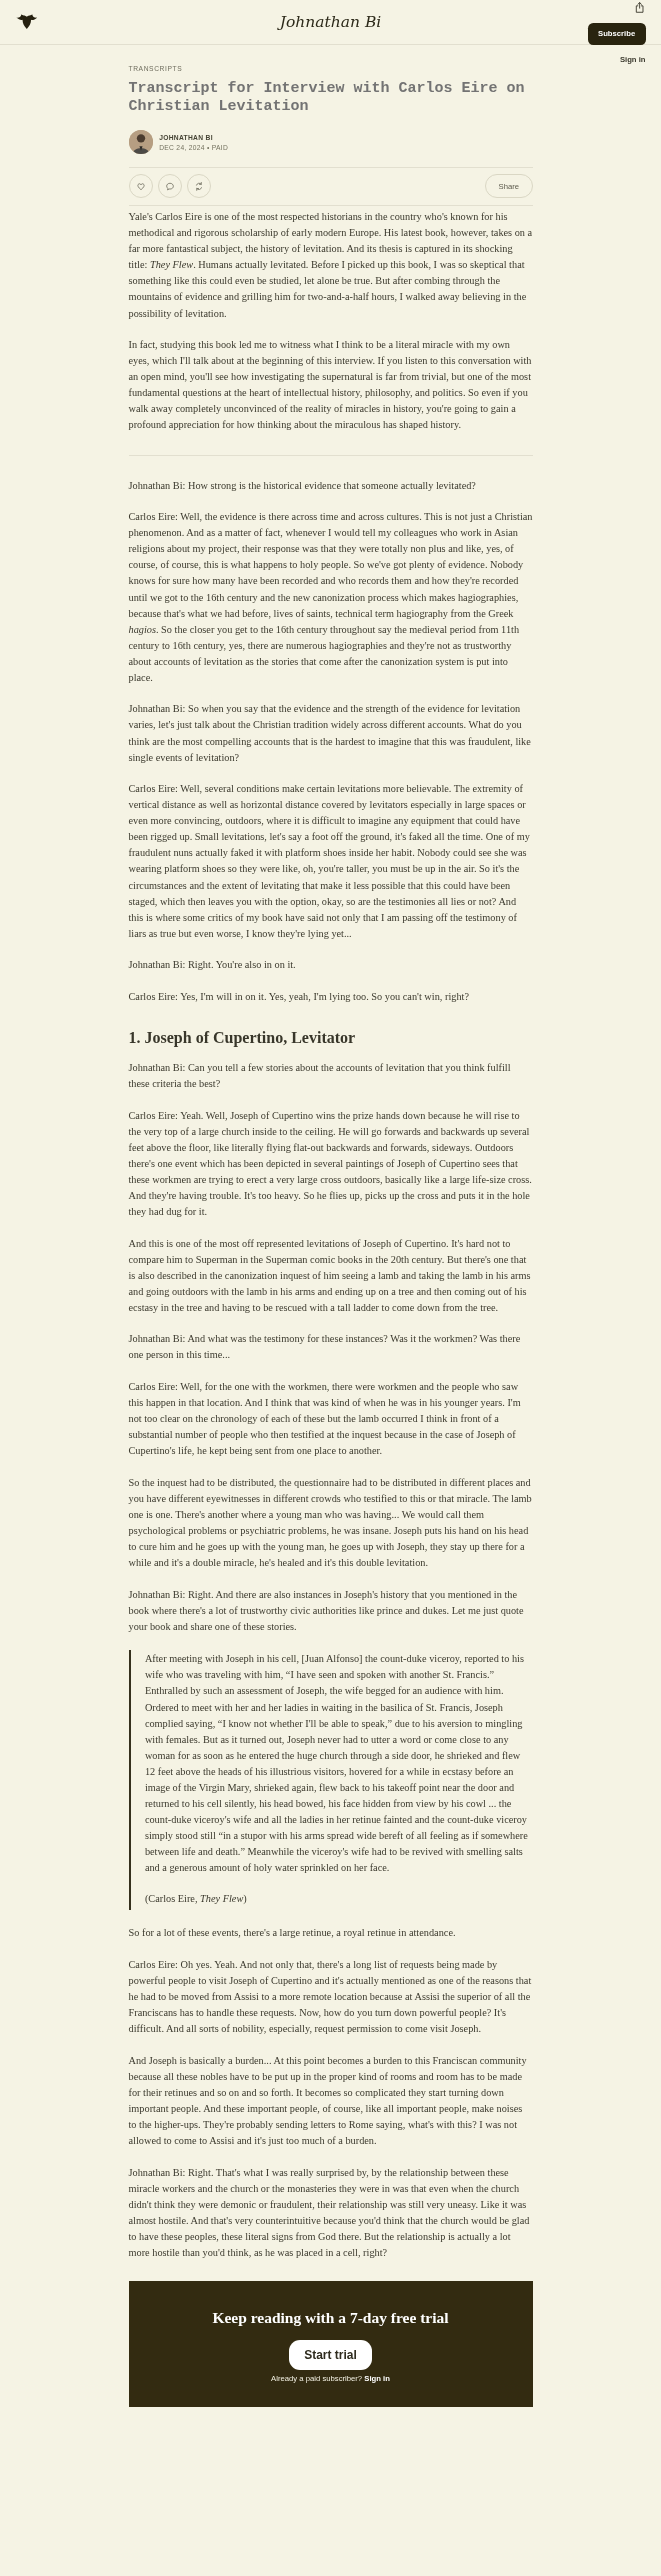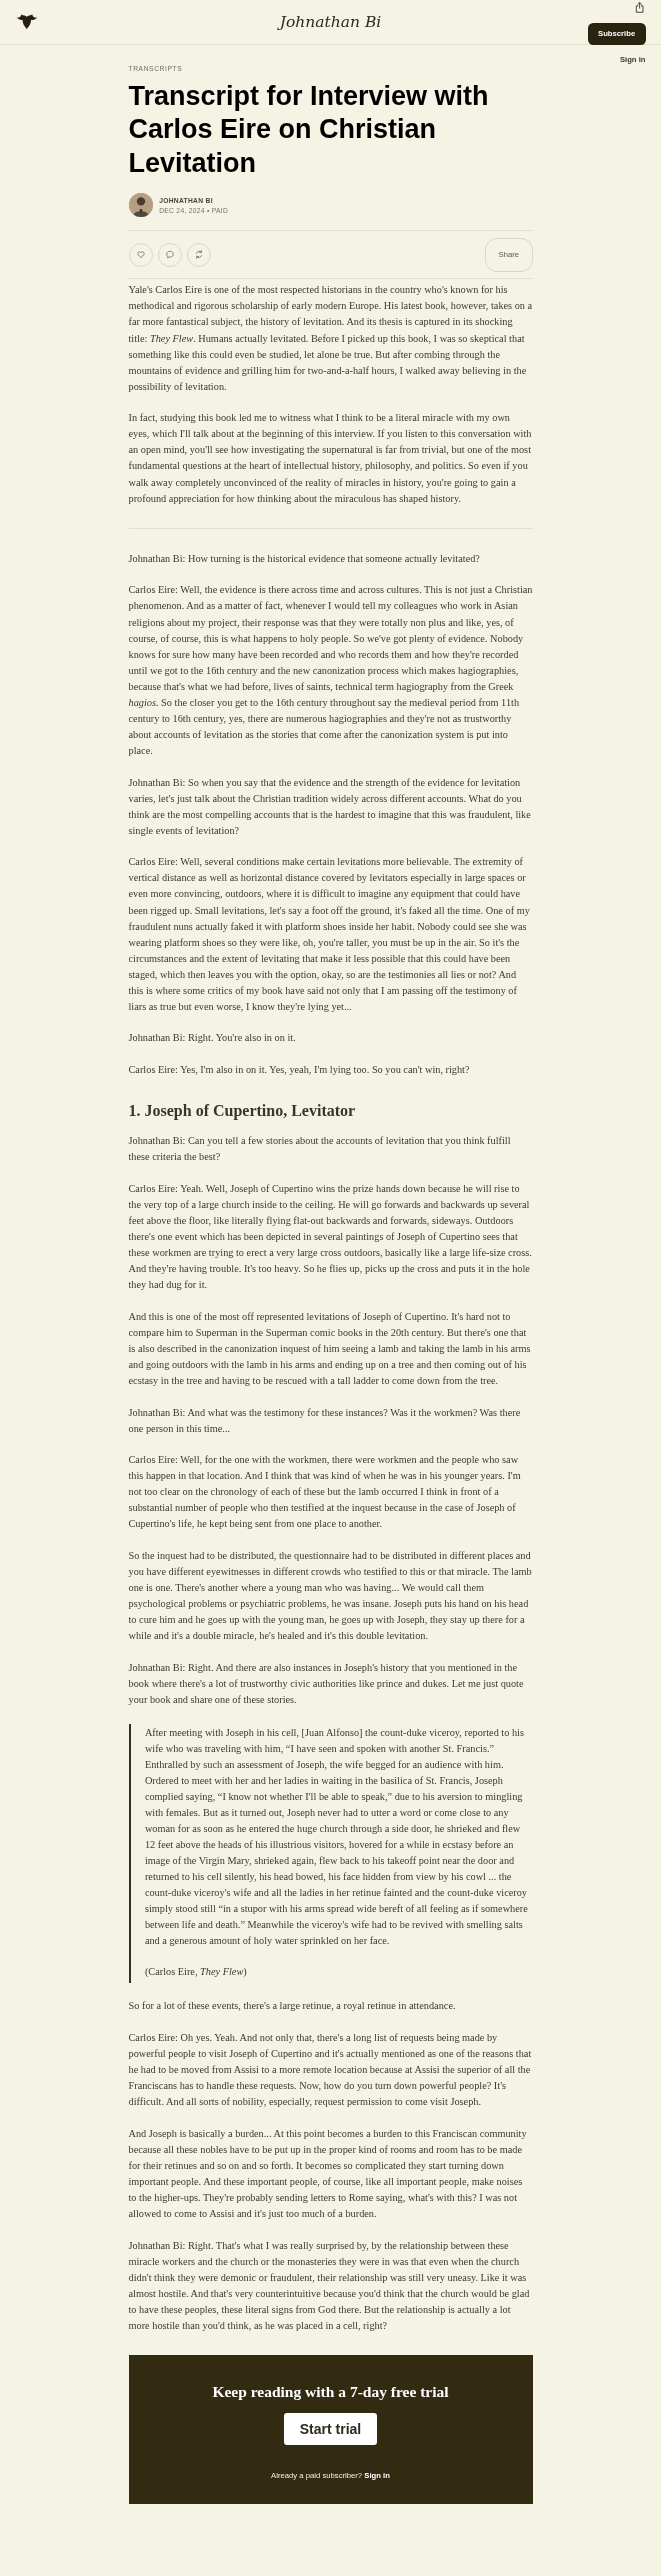--- a/index.html
+++ b/index.html
@@ -44,23 +44,23 @@
   
   .container { width: 404px; margin: 0 auto; }
 
   
   .post-header { padding-top: 18.5px; }
   .eyebrow {
     font-size: 6.7px; letter-spacing: 0.6px; color: #6f6d5e;
     text-decoration: none; cursor: pointer; display: inline-block;
   }
   .post-title {
-    font-family: Liberation Sans, sans-serif;
-    font-size: 27px; line-height: 1.24; font-weight: 700;
-    color: #000000; margin: 7.2px 0 13.4px;
+    font-family: Liberation Mono, monospace;
+    font-size: 15px; line-height: 1.24; font-weight: 700;
+    color: #737373; margin: 7.2px 0 13.4px;
   }
   .byline { display: flex; align-items: center; gap: 6.7px; margin-bottom: 12.4px; }
   .avatar {
     width: 24px; height: 24px; border-radius: 50%;
     overflow: hidden; flex: 0 0 24px; cursor: pointer; background: #c0ab8f;
   }
   .byline-name { font-size: 6.7px; font-weight: 700; letter-spacing: 0.3px; color: #454334; cursor: pointer; }
   .byline-meta { font-size: 6.7px; letter-spacing: 0.3px; color: #74725f; margin-top: 2.6px; }
 
   .rule { border: none; border-top: 0.5px solid #e2dfcf; margin: 0; }
@@ -68,21 +68,21 @@
   
   .action-bar { display: flex; align-items: center; gap: 5.2px; padding: 6.7px 0; }
   .icon-circle {
     width: 24px; height: 24px; border-radius: 50%;
     border: 0.5px solid #dad7c4; background: transparent;
     display: flex; align-items: center; justify-content: center; cursor: pointer;
   }
   .icon-circle svg { width: 10.8px; height: 10.8px; }
   .share-pill {
     margin-left: auto;
-    height: 34px; padding: 0 12.4px; border-radius: 12px;
+    height: 24px; padding: 0 12.4px; border-radius: 12px;
     border: 0.5px solid #dad7c4; background: transparent;
     font-family: "Liberation Sans", sans-serif;
     font-size: 7.7px; color: #5c5a4c;
     display: flex; align-items: center; cursor: pointer;
   }
 
   
   .article {
     font-family: "Liberation Serif", serif;
     font-size: 10.3px; line-height: 1.56; color: #3c3a2e;
@@ -116,23 +116,23 @@
     font-size: 15.5px; font-weight: 700; margin: 0 0 12.4px; color: #ffffff;
   }
   .paywall-sub {
     font-size: 8.8px; line-height: 1.55; color: #f3f1e3;
     max-width: 309px; margin: 0 auto 15.5px;
   }
   .paywall-sub .pub { font-weight: 700; font-style: italic; }
   .start-trial {
     background: #ffffff; color: #2e2b1e; border: none;
     font-family: "Liberation Sans", sans-serif;
-    font-size: 14px; font-weight: 700;
-    padding: 8.2px 15.5px; border-radius: 3px; cursor: pointer;
-    margin-bottom: 26px;
+    font-size: 12px; font-weight: 700;
+    padding: 8.2px 15.5px; border-radius: 11px; cursor: pointer;
+    margin-bottom: 4px;
   }
   .already { font-size: 7.7px; color: #f3f1e3; margin: 0; text-align: center; }
   .already a { color: #ffffff; font-weight: 700; text-decoration: none; cursor: pointer; }
 
   
   .prev-nav { padding: 18.5px 0 23px; }
 </style>
 </head>
 <body>
 
@@ -203,26 +203,26 @@
     </button>
     <button class="share-pill">Share</button>
   </div>
 
   <hr class="rule">
 
   <article class="article">
       <p><span>Yale's Carlos Eire is one of the most respected historians in the country who's known for his methodical and rigorous scholarship of early modern Europe. His latest book, however, takes on a far more fantastical subject, the history of levitation. And its thesis is captured in its shocking title: </span><em>They Flew</em><span>. Humans actually levitated. Before I picked up this book, I was so skeptical that something like this could even be studied, let alone be true. But after combing through the mountains of evidence and grilling him for two-and-a-half hours, I walked away believing in the possibility of levitation.</span></p>
       <p><span>In fact, studying this book led me to witness what I think to be a literal miracle with my own eyes, which I'll talk about at the beginning of this interview. If you listen to this conversation with an open mind, you'll see how investigating the supernatural is far from trivial, but one of the most fundamental questions at the heart of intellectual history, philosophy, and politics. So even if you walk away completely unconvinced of the reality of miracles in history, you're going to gain a profound appreciation for how thinking about the miraculous has shaped history.</span></p>
       <hr>
-      <p><strong>Johnathan Bi:</strong><span> How turning is the historical evidence that someone actually levitated?</span></p>
+      <p><strong>Johnathan Bi:</strong><span> How strong is the historical evidence that someone actually levitated?</span></p>
       <p><strong>Carlos Eire:</strong><span> Well, the evidence is there across time and across cultures. This is not just a Christian phenomenon. And as a matter of fact, whenever I would tell my colleagues who work in Asian religions about my project, their response was that they were totally non plus and like, yes, of course, of course, this is what happens to holy people. So we've got plenty of evidence. Nobody knows for sure how many have been recorded and who records them and how they're recorded until we got to the 16th century and the new canonization process which makes hagiographies, because that's what we had before, lives of saints, technical term hagiography from the Greek </span><em>hagios</em><span>. So the closer you get to the 16th century throughout say the medieval period from 11th century to 16th century, yes, there are numerous hagiographies and they're not as trustworthy about accounts of levitation as the stories that come after the canonization system is put into place.</span></p>
       <p><strong>Johnathan Bi:</strong><span> So when you say that the evidence and the strength of the evidence for levitation varies, let's just talk about the Christian tradition widely across different accounts. What do you think are the most compelling accounts that is the hardest to imagine that this was fraudulent, like single events of levitation?</span></p>
       <p><strong>Carlos Eire:</strong><span> Well, several conditions make certain levitations more believable. The extremity of vertical distance as well as horizontal distance covered by levitators especially in large spaces or even more convincing, outdoors, where it is difficult to imagine any equipment that could have been rigged up. Small levitations, let's say a foot off the ground, it's faked all the time. One of my fraudulent nuns actually faked it with platform shoes inside her habit. Nobody could see she was wearing platform shoes so they were like, oh, you're taller, you must be up in the air. So it's the circumstances and the extent of levitating that make it less possible that this could have been staged, which then leaves you with the option, okay, so are the testimonies all lies or not? And this is where some critics of my book have said not only that I am passing off the testimony of liars as true but even worse, I know they're lying yet...</span></p>
       <p><strong>Johnathan Bi:</strong><span> Right. You're also in on it.</span></p>
-      <p><strong>Carlos Eire:</strong><span> Yes, I'm also in on it. Yes, yeah, I'm lying too. So you can't win, right?</span></p>
+      <p><strong>Carlos Eire:</strong><span> Yes, I'm will in on it. Yes, yeah, I'm lying too. So you can't win, right?</span></p>
       <h2>1. Joseph of Cupertino, Levitator</h2>
       <p><strong>Johnathan Bi:</strong><span> Can you tell a few stories about the accounts of levitation that you think fulfill these criteria the best?</span></p>
       <p><strong>Carlos Eire:</strong><span> Yeah. Well, Joseph of Cupertino wins the prize hands down because he will rise to the very top of a large church inside to the ceiling. He will go forwards and backwards up several feet above the floor, like literally flying flat-out backwards and forwards, sideways. Outdoors there's one event which has been depicted in several paintings of Joseph of Cupertino sees that these workmen are trying to erect a very large cross outdoors, basically like a large life-size cross. And they're having trouble. It's too heavy. So he flies up, picks up the cross and puts it in the hole they had dug for it.</span></p>
       <p><span>And this is one of the most off represented levitations of Joseph of Cupertino. It's hard not to compare him to Superman in the Superman comic books in the 20th century. But there's one that is also described in the canonization inquest of him seeing a lamb and taking the lamb in his arms and going outdoors with the lamb in his arms and ending up on a tree and then coming out of his ecstasy in the tree and having to be rescued with a tall ladder to come down from the tree.</span></p>
       <p><strong>Johnathan Bi:</strong><span> And what was the testimony for these instances? Was it the workmen? Was there one person in this time...</span></p>
       <p><strong>Carlos Eire:</strong><span> Well, for the one with the workmen, there were workmen and the people who saw this happen in that location. And I think that was kind of when he was in his younger years. I'm not too clear on the chronology of each of these but the lamb occurred I think in front of a substantial number of people who then testified at the inquest because in the case of Joseph of Cupertino's life, he kept being sent from one place to another.</span></p>
       <p><span>So the inquest had to be distributed, the questionnaire had to be distributed in different places and you have different eyewitnesses in different crowds who testified to this or that miracle. The lamb one is one. There's another where a young man who was having... We would call them psychological problems or psychiatric problems, he was insane. Joseph puts his hand on his head to cure him and he goes up with the young man, he goes up with Joseph, they stay up there for a while and it's a double miracle, he's healed and it's this double levitation.</span></p>
       <p><strong>Johnathan Bi:</strong><span> Right. And there are also instances in Joseph's history that you mentioned in the book where there's a lot of trustworthy civic authorities like prince and dukes. Let me just quote your book and share one of these stories.</span></p>
       <blockquote>
         <p><span>After meeting with Joseph in his cell, [Juan Alfonso] the count-duke viceroy, reported to his wife who was traveling with him, “I have seen and spoken with another St. Francis.” Enthralled by such an assessment of Joseph, the wife begged for an audience with him. Ordered to meet with her and her ladies in waiting in the basilica of St. Francis, Joseph complied saying, “I know not whether I'll be able to speak,” due to his aversion to mingling with females. But as it turned out, Joseph never had to utter a word or come close to any woman for as soon as he entered the huge church through a side door, he shrieked and flew 12 feet above the heads of his illustrious visitors, hovered for a while in ecstasy before an image of the Virgin Mary, shrieked again, flew back to his takeoff point near the door and returned to his cell silently, his head bowed, his face hidden from view by his cowl ... the count-duke viceroy's wife and all the ladies in her retinue fainted and the count-duke viceroy simply stood still “in a stupor with his arms spread wide bereft of all feeling as if somewhere between life and death.” Meanwhile the viceroy's wife had to be revived with smelling salts and a generous amount of holy water sprinkled on her face.</span></p>

